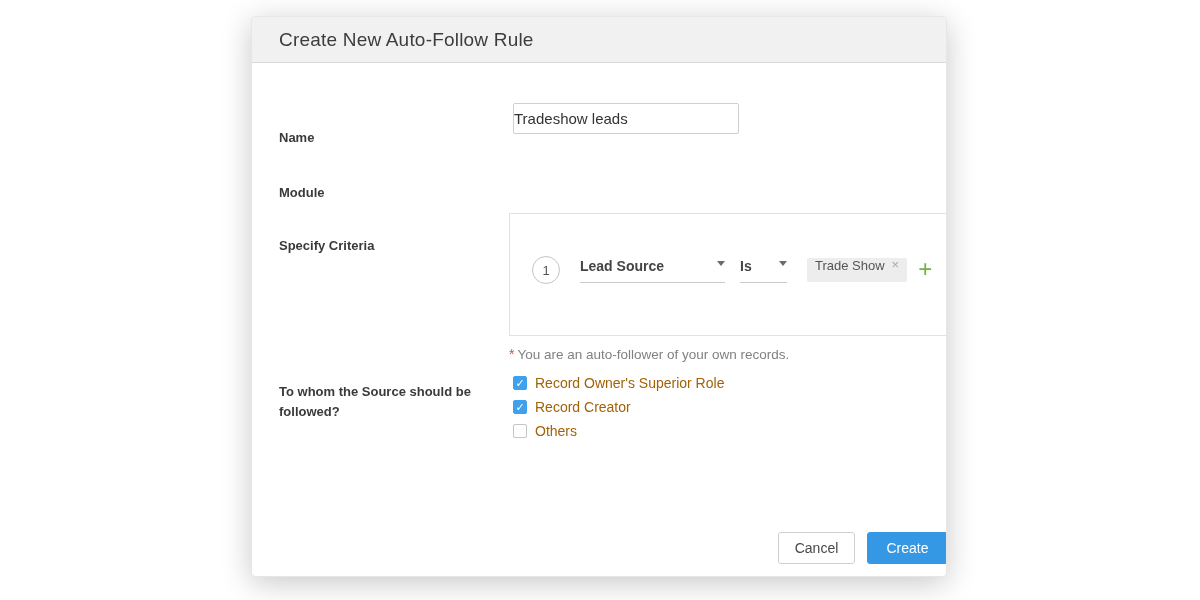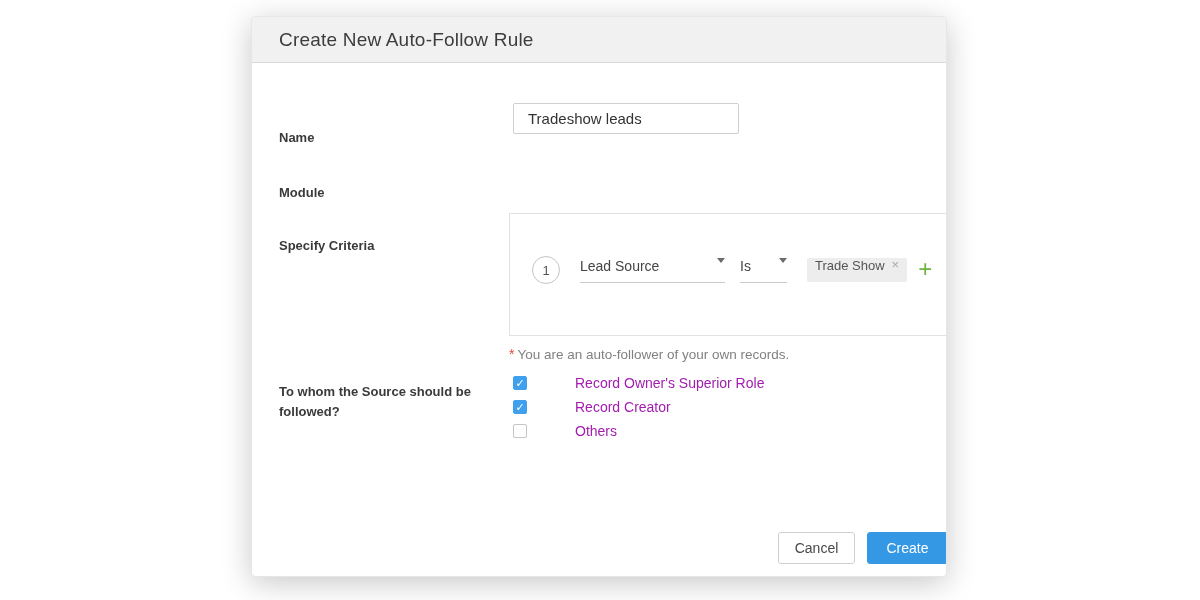--- a/index.html
+++ b/index.html
@@ -20,21 +20,21 @@
   }
   .modal-title { font-size: 19px; color: #3d3d3d; letter-spacing: .2px; }
 
   .form-label {
     position: absolute; left: 27px; font-size: 13px; font-weight: bold; color: #3a3a3a;
   }
 
   
   .name-input {
     position: absolute; left: 261px; top: 86px; width: 226px; height: 31px;
-    border: 1px solid #cfcfcf; border-radius: 2px; padding: 0 14px;
+    border: 1px solid #cfcfcf; border-radius: 2px; padding: 0 0;
     font-size: 15px; color: #333; font-family: inherit; background: #fff; outline: none;
   }
 
   
   .module-select {
     position: absolute; left: 261px; top: 146px; width: 133px; height: 31px;
     border: 1px solid #cfcfcf; border-radius: 2px; background: #fff;
     display: flex; align-items: center; justify-content: space-between;
     padding: 0 13px 0 14px; cursor: pointer;
   }
@@ -52,22 +52,22 @@
   .criteria-row {
     position: absolute; left: 22px; top: 0; height: 112px;
     display: flex; align-items: center;
   }
   .row-index {
     width: 28px; height: 28px; border: 1px solid #c4c4c4; border-radius: 50%;
     display: flex; align-items: center; justify-content: center;
     font-size: 13px; color: #555; margin-right: 20px; background: #fff; flex: none;
   }
   .crit-dd {
-    display: flex; align-items: flex-start; justify-content: space-between;
-    border-bottom: 1px solid #c9c9c9; padding-bottom: 8px; cursor: pointer;
+    display: flex; align-items: center; justify-content: space-between;
+    border-bottom: 1px solid #c9c9c9; padding-bottom: 8px; cursor: pointer; font-weight: bold;
   }
   .crit-dd .dd-text { font-size: 14px; color: #444; white-space: nowrap; }
   .caret-down {
     width: 0; height: 0; border-left: 4px solid transparent; border-right: 4px solid transparent;
     border-top: 5px solid #6b6b6b; margin-bottom: 4px; flex: none;
   }
   .dd-field { width: 145px; margin-right: 15px; }
   .dd-op { width: 47px; margin-right: 20px; }
   .value-chip {
     height: 24px; background: #ededed; border-radius: 2px; padding: 0 8px;
@@ -84,21 +84,21 @@
   .followers-label { top: 365px; width: 200px; line-height: 1.55; }
   .followers-group { position: absolute; left: 261px; top: 354px; }
   .cb-row { display: flex; align-items: center; height: 24px; cursor: pointer; }
   .checkbox {
     width: 14px; height: 14px; border: 1px solid #c5c5c5; border-radius: 2px; background: #fff;
     margin-right: 8px; display: flex; align-items: center; justify-content: center; flex: none;
   }
   .cb-row.checked .checkbox { background: #3fa0ee; border-color: #3fa0ee; }
   .checkbox .check-glyph { display: none; color: #fff; font-size: 11px; font-weight: bold; line-height: 1; }
   .cb-row.checked .checkbox .check-glyph { display: block; }
-  .cb-label { font-size: 14px; color: #a21caf; margin-left: 40px; }
+  .cb-label { font-size: 14px; color: #a16207; }
 
   
   .btn {
     position: absolute; top: 515px; height: 32px; border-radius: 3px; font-size: 14px;
     display: flex; align-items: center; justify-content: center; cursor: pointer;
     font-family: inherit;
   }
   .btn-cancel { left: 526px; width: 77px; background: #fff; border: 1px solid #cfcfcf; color: #484848; }
   .btn-create { left: 615px; width: 81px; background: #3598e5; border: 1px solid #3598e5; color: #fff; }
 </style>

